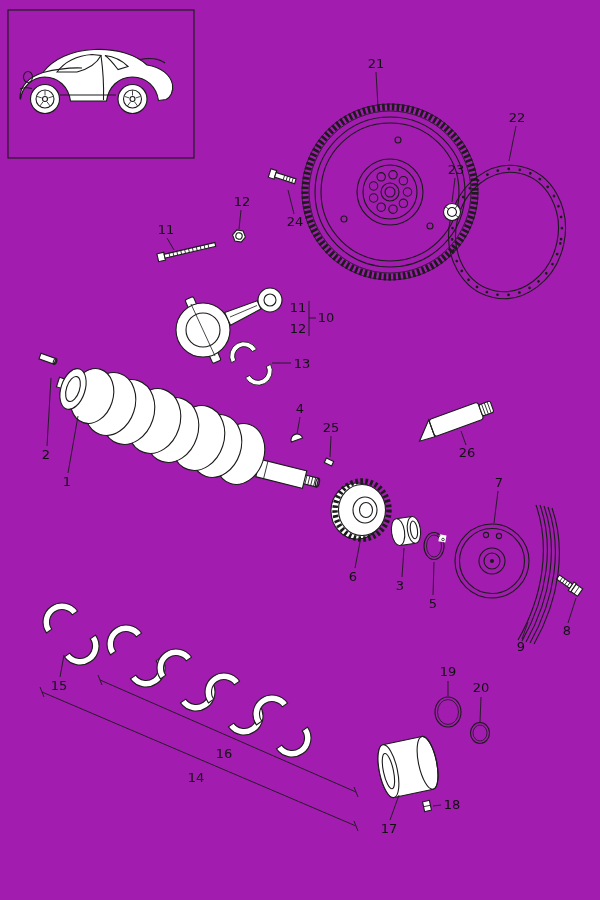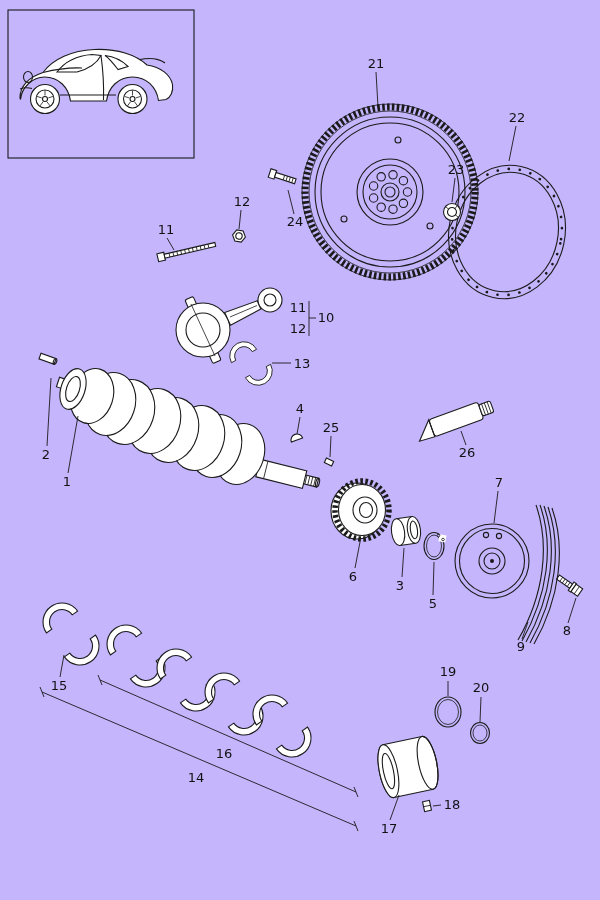--- a/index.html
+++ b/index.html
@@ -1,16 +1,16 @@
 <!DOCTYPE html>
 <html><head>
 <meta charset="utf-8">
 <style>
   html,body{margin:0;padding:0;background:#ffffff;}
-  .page{position:relative;width:600px;height:900px;background:#c4b5fd;overflow:hidden;}
+  .page{position:relative;width:600px;height:900px;background:#a21caf;overflow:hidden;}
   .ln{stroke:#1b1b1b;fill:none;stroke-width:1.1;}
   .fw{fill:#ffffff;stroke:#1b1b1b;stroke-width:1.1;}
   .thin{stroke:#1b1b1b;fill:none;stroke-width:0.8;}
   .lbl{font:13px "DejaVu Sans",sans-serif;fill:#111;text-anchor:middle;}
   .ldr{stroke:#1b1b1b;stroke-width:0.9;fill:none;}
 </style>
 </head>
 <body>
 
 <div class="page">

